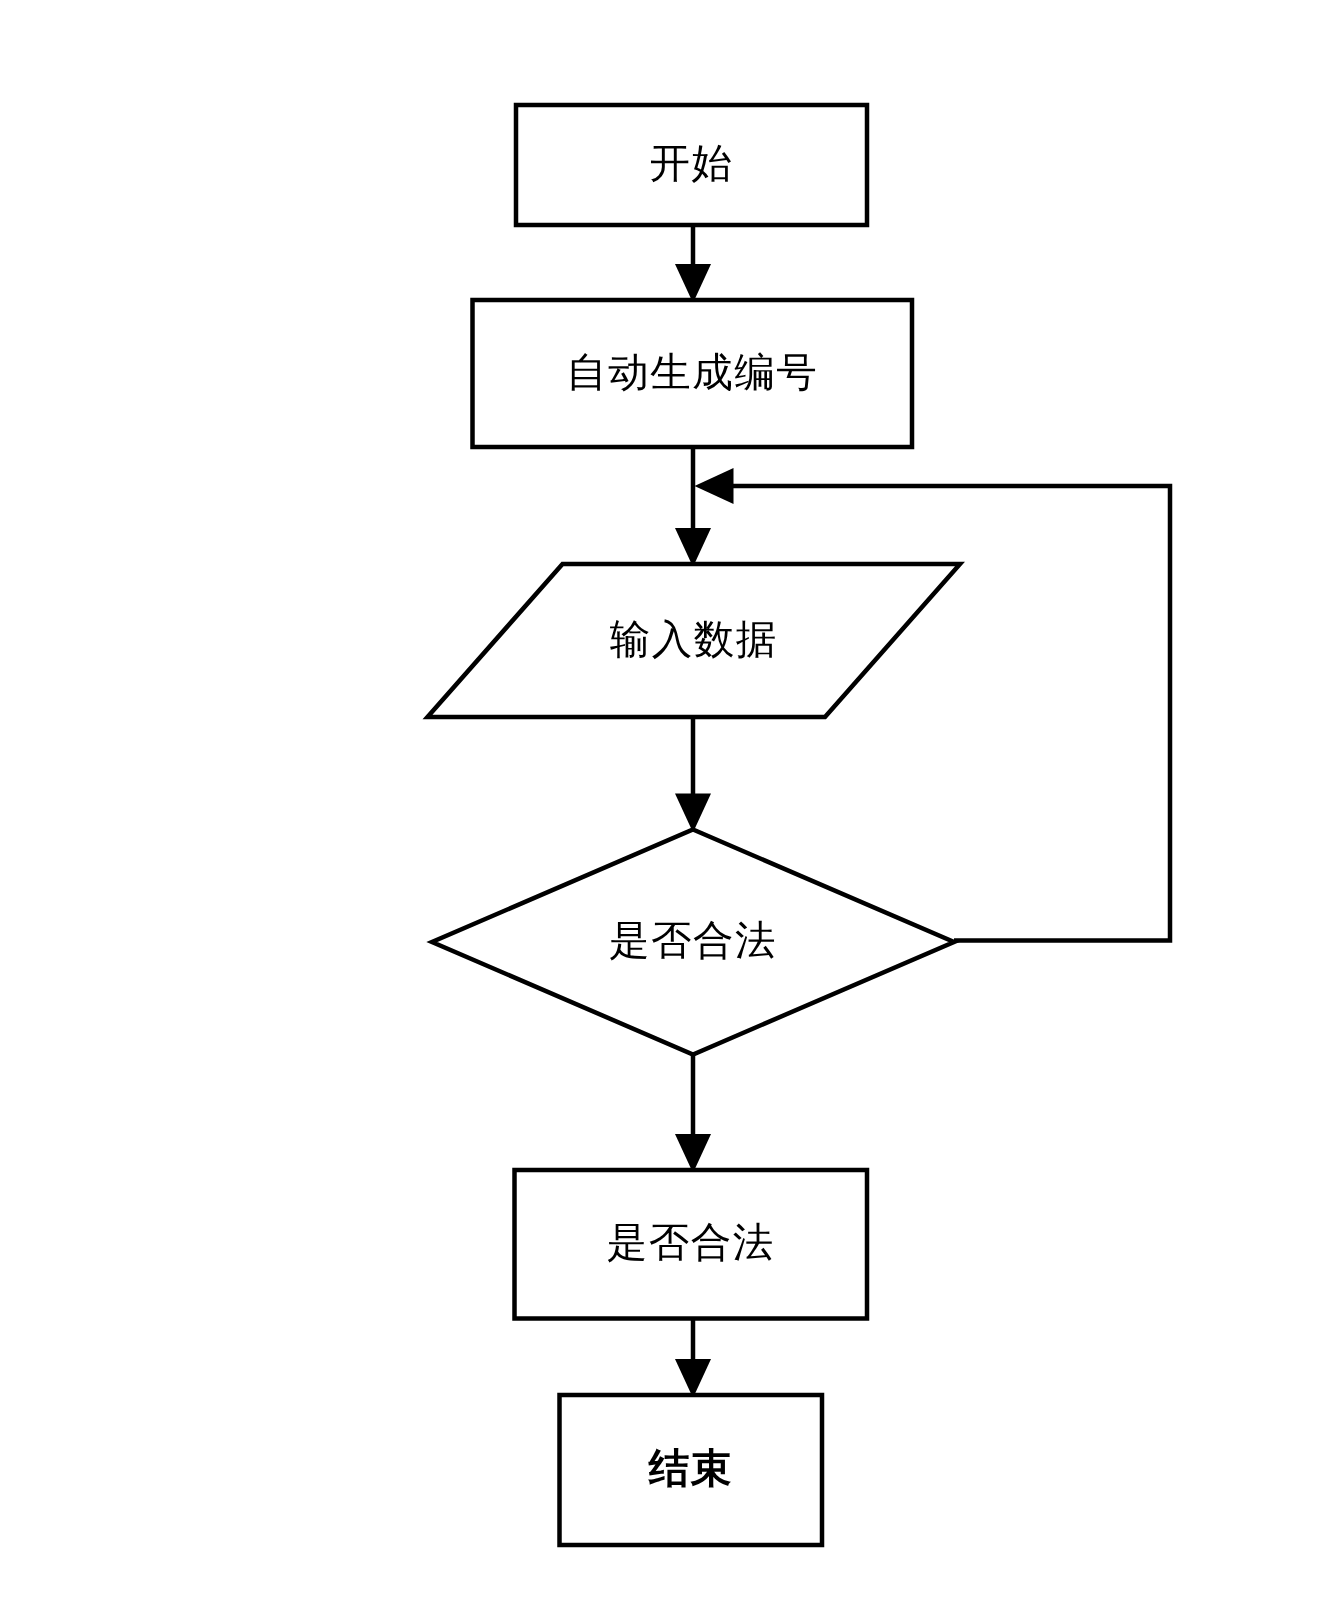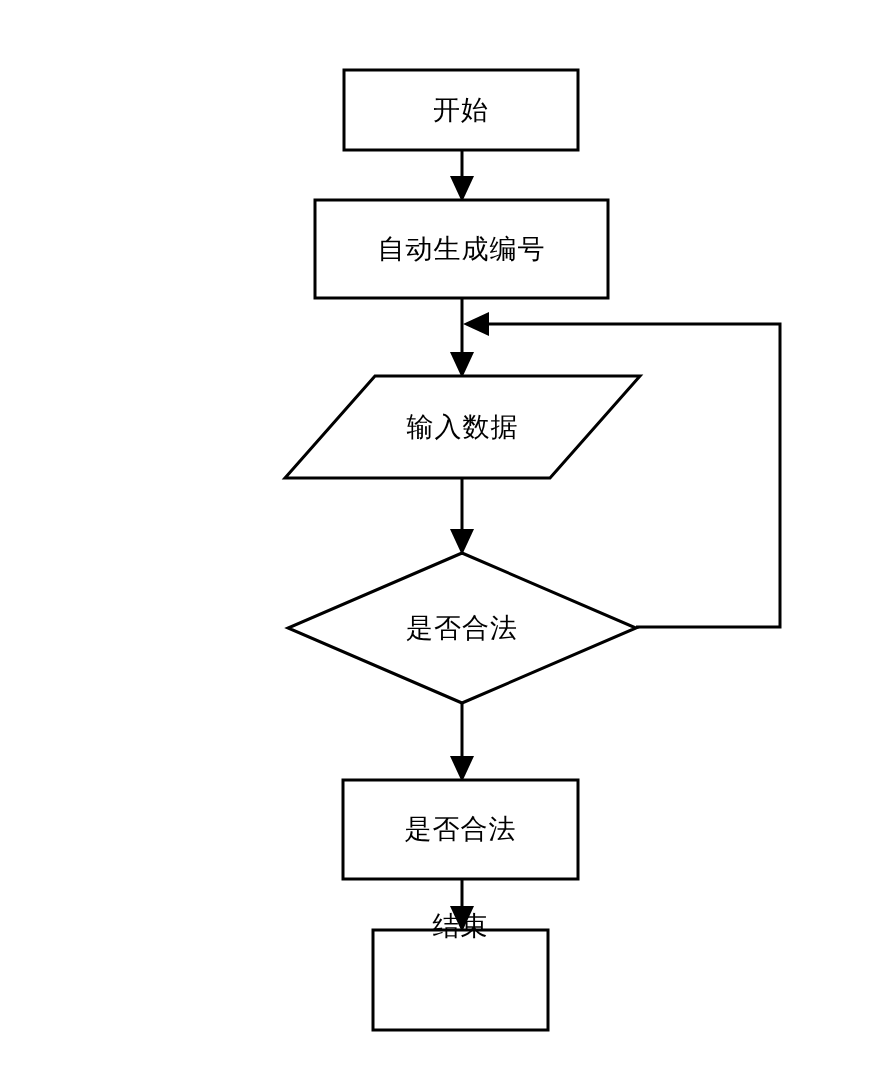--- a/index.html
+++ b/index.html
@@ -99,15 +99,15 @@
   <div class="node-label" style="left:315px; top:200px; width:293px; height:98px;">自动生成编号</div>
 
   <div class="node-label" style="left:344px; top:70px; width:234px; height:80px;">开始</div>
 
   <div class="node-label" style="left:288px; top:553px; width:348px; height:150px;">是否合法</div>
 
   <div class="node-label" style="left:285px; top:376px; width:355px; height:102px;">输入数据</div>
 
   <div class="node-label" style="left:343px; top:780px; width:235px; height:99px;">是否合法</div>
 
-  <div class="node-label" style="left:373px; top:876px; width:175px; height:100px;">结束</div>
+  <div class="node-label" style="left:373px; top:930px; width:175px; height:100px;font-weight:bold;">结束</div>
 
 </div>
 
 </body></html>

